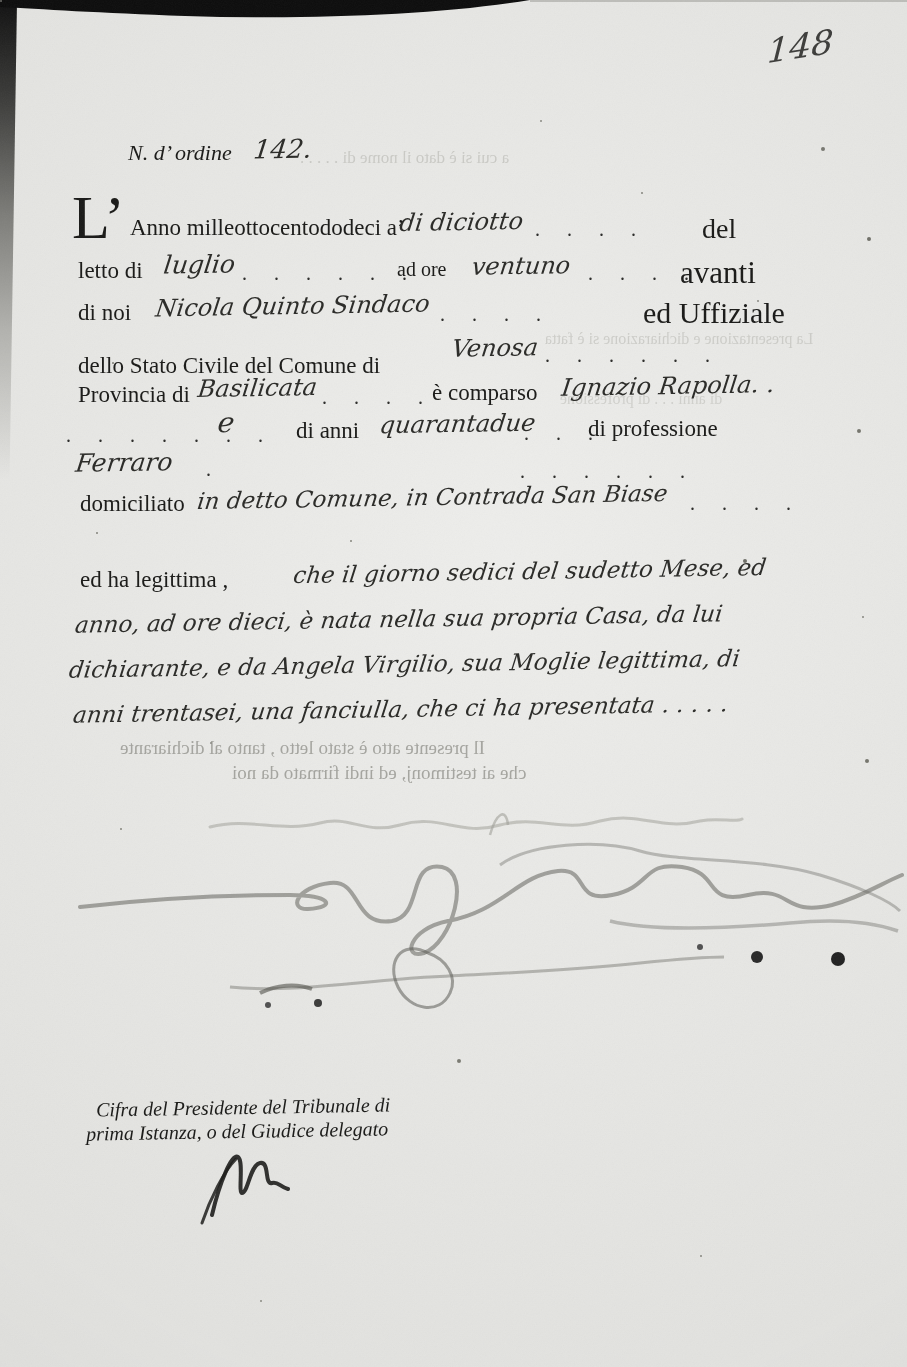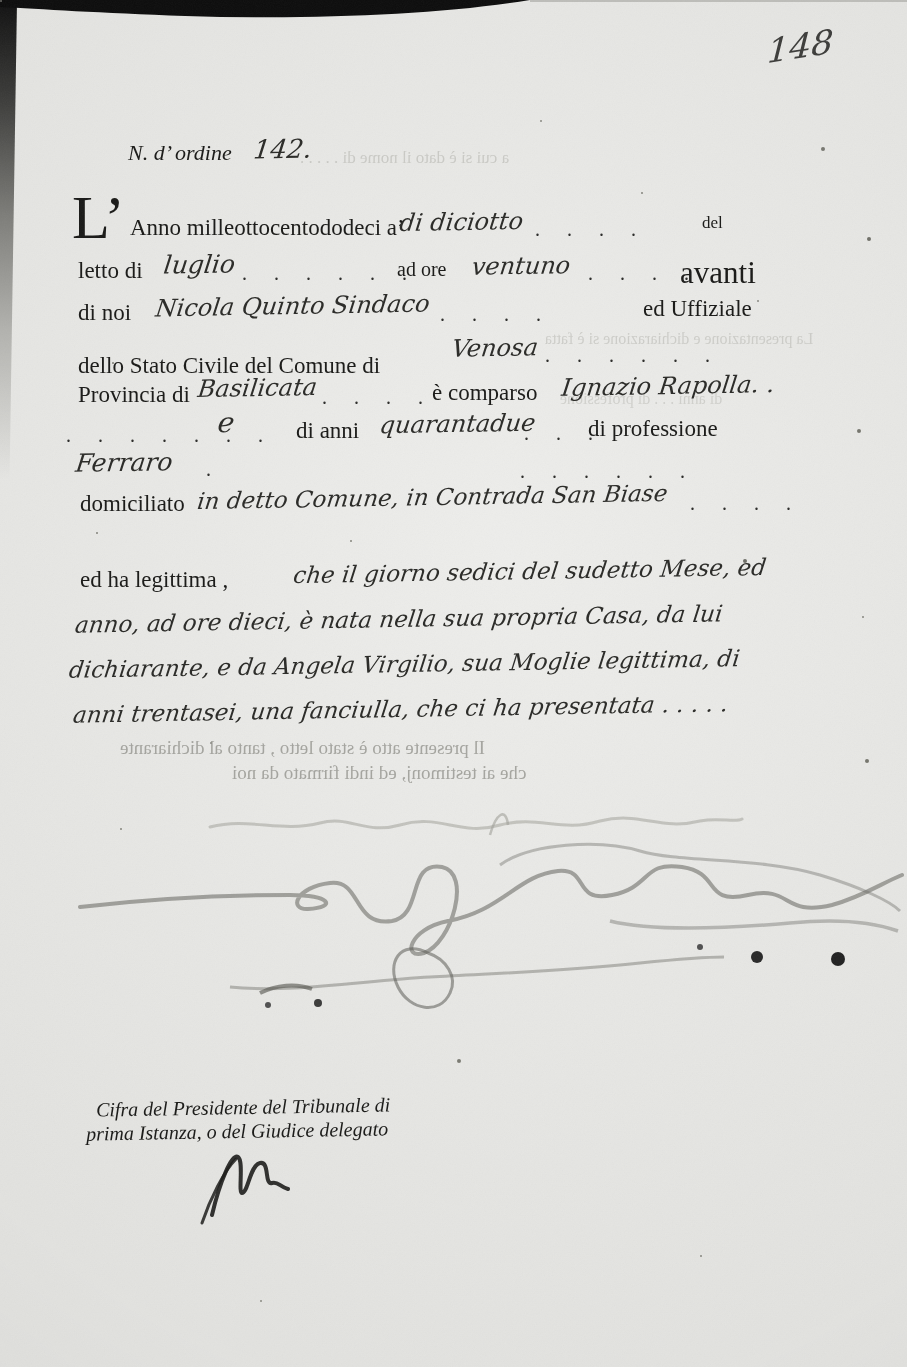--- a/index.html
+++ b/index.html
@@ -60,34 +60,34 @@
 <span class="abs mirror bleed-faint" style="left:300px; top:148px; font-size:17px; opacity:.55;">a cui si è dato il nome di . . . . .</span>
 
 <span class="abs mirror bleed-faint" style="left:545px; top:330px; font-size:16px; opacity:.5;">La presentazione e dichiarazione si è fatta</span>
 <span class="abs mirror bleed-faint" style="left:560px; top:390px; font-size:16px; opacity:.45;">di anni . . . di professione</span>
 
 <span class="abs printed" style="left:72px; top:186px; font-size:62px; line-height:1;">L’</span>
 
 <span class="abs printed" style="left:130px; top:215px; font-size:23px;">Anno milleottocentododeci a’</span>
 <span class="abs hand" style="left:400px; top:208px; font-size:24px;">di diciotto</span>
 <span class="abs dots" style="left:535px; top:218px;">.   .   .   .</span>
-<span class="abs printed" style="left:702px; top:213px; font-size:17px;">del</span>
+<span class="abs printed" style="left:702px; top:213px; font-size:28px;">del</span>
 
 <span class="abs printed" style="left:78px; top:258px; font-size:23px;">letto di</span>
 <span class="abs hand" style="left:164px; top:250px; font-size:25px;">luglio</span>
 <span class="abs dots" style="left:242px; top:262px;">.  .  .  .  .  .</span>
 <span class="abs printed" style="left:397px; top:258px; font-size:20px;">ad ore</span>
 <span class="abs hand" style="left:472px; top:252px; font-size:24px;">ventuno</span>
 <span class="abs dots" style="left:588px; top:262px;">.  .  .  .</span>
 <span class="abs printed" style="left:680px; top:255px; font-size:31px;text-align:center;">avanti</span>
 
 <span class="abs printed" style="left:78px; top:300px; font-size:23px;">di noi</span>
 <span class="abs hand" style="left:156px; top:292px; font-size:24px;">Nicola Quinto Sindaco</span>
 <span class="abs dots" style="left:440px; top:303px;">.     .     .     .</span>
-<span class="abs printed" style="left:643px; top:296px; font-size:23px;text-align:right;">ed Uffiziale</span>
+<span class="abs printed" style="left:643px; top:296px; font-size:30px;text-align:right;">ed Uffiziale</span>
 
 <span class="abs printed" style="left:78px; top:341px; font-size:23px;margin-top:12px;">dello Stato Civile del Comune di</span>
 <span class="abs hand" style="left:452px; top:334px; font-size:24px;">Venosa</span>
 <span class="abs dots" style="left:545px; top:344px;">.  .  .  .  .  .</span>
 
 <span class="abs printed" style="left:78px; top:382px; font-size:23px;">Provincia di</span>
 <span class="abs hand" style="left:198px; top:374px; font-size:24px;">Basilicata</span>
 <span class="abs dots" style="left:322px; top:386px;">.  .  .  .</span>
 <span class="abs printed" style="left:432px; top:380px; font-size:23px;">è comparso</span>
 <span class="abs hand" style="left:562px; top:372px; font-size:24px;">Ignazio Rapolla. .</span>

